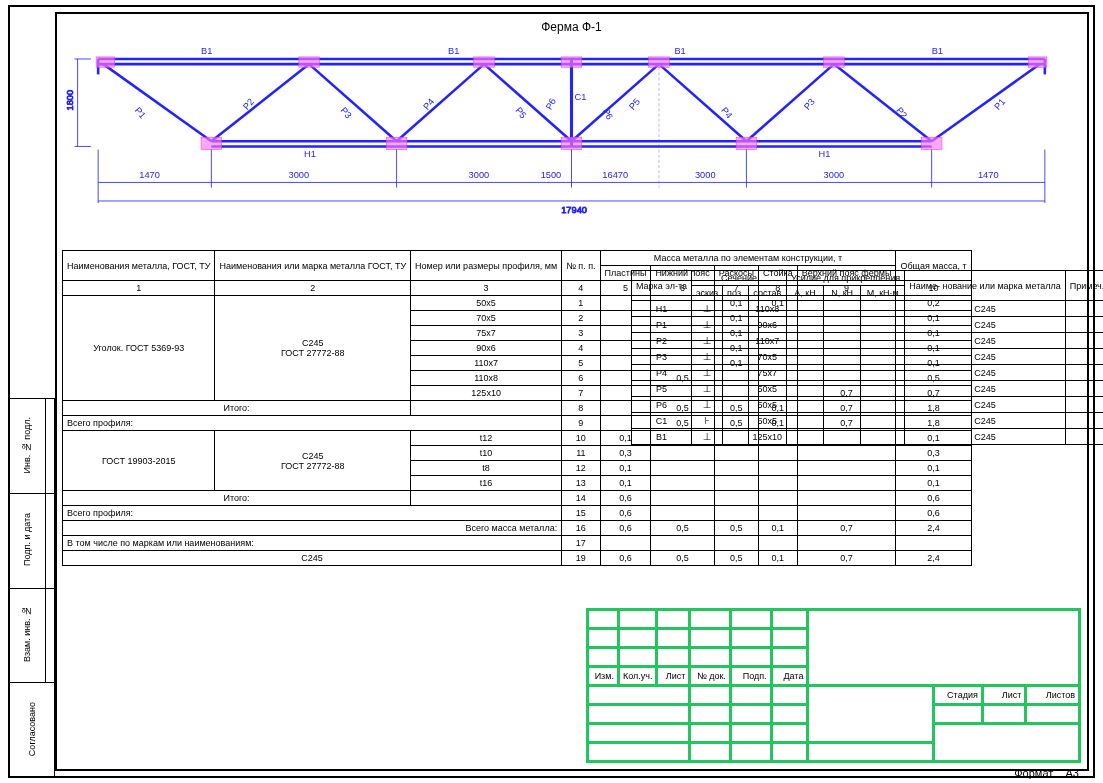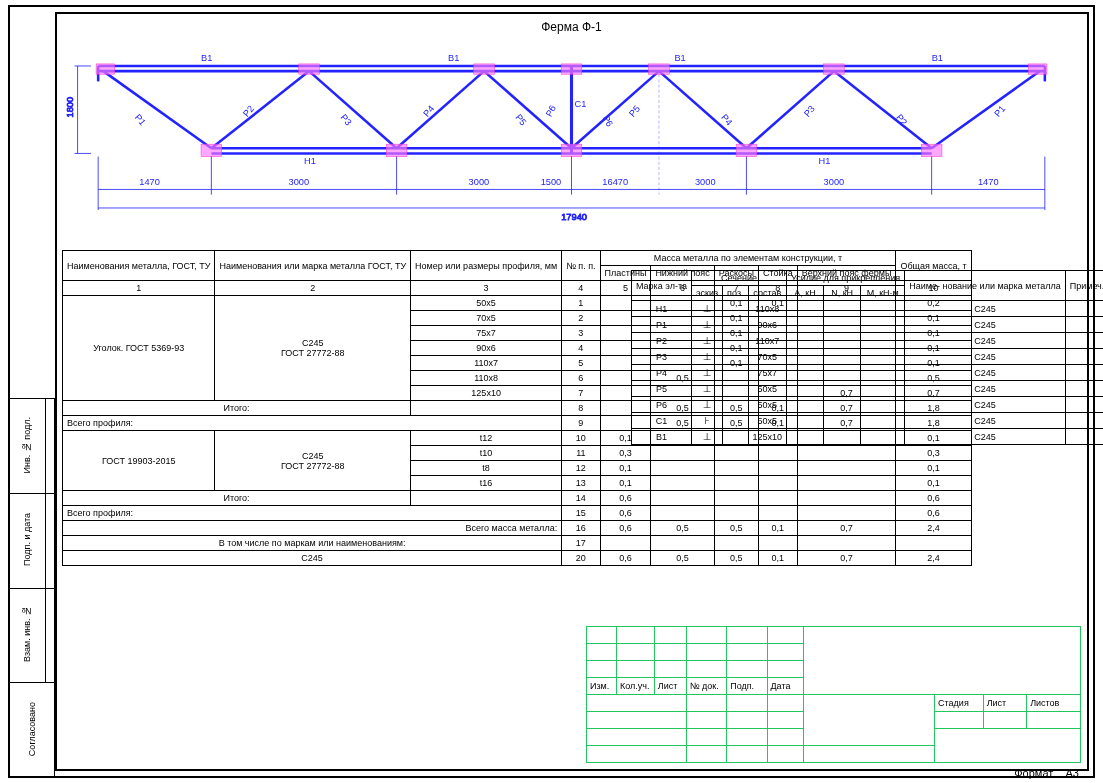--- a/index.html
+++ b/index.html
@@ -6,36 +6,36 @@
   .sheet{position:relative;width:1103px;height:783px;box-sizing:border-box}
   .frame{position:absolute;left:8px;top:5px;right:8px;bottom:5px;border:2px solid #000}
   .inner{position:absolute;left:55px;top:12px;right:14px;bottom:12px;border:2px solid #000}
   
   .bind{position:absolute;left:8px;top:398px;width:47px;bottom:5px}
   .bind table{border-collapse:collapse;width:100%;height:100%}
   .bind td{border:1px solid #000;text-align:center;vertical-align:middle;font-size:9px}
   .vt{writing-mode:vertical-rl;transform:rotate(180deg);white-space:nowrap;display:inline-block}
   
   .dwg{position:absolute;left:57px;top:14px;right:17px;height:225px}
-  .dwg-title{text-align:center;font-size:12px;margin:6px 0 9px 0}
+  .dwg-title{text-align:center;font-size:12px;margin:6px 0 2px 0}
   .truss-wrap{position:relative;height:190px}
   .dim-label{font-size:9px;fill:#2323ff;font-family:Arial}
   .mbr-label{font-size:9px;fill:#2323ff;font-family:Arial}
   
   .body{position:absolute;left:62px;top:250px;right:22px;bottom:20px}
   .sec-title{text-align:center;font-size:10px;margin:4px 0}
   table.gost{border-collapse:collapse;font-size:9px}
   table.gost th,table.gost td{border:1px solid #000;padding:2px 4px;text-align:center;vertical-align:middle;white-space:nowrap}
   table.gost th{font-weight:normal}
   .spec-col{float:left;width:555px}
   .elem-col{float:right;width:450px;margin-top:20px}
   
   .tblock{position:absolute;right:0;bottom:0;width:495px}
   table.tb{border-collapse:collapse;font-size:9px;width:100%}
-  table.tb td{border:1px solid #22c55e;padding:1px 3px;height:14px;text-align:left;vertical-align:middle}
+  table.tb td{border:3px solid #22c55e;padding:1px 3px;height:14px;text-align:right;vertical-align:middle}
   .icon-sym{font-family:Arial;font-size:10px}
 </style>
 </head>
 <body>
 
 <div class="sheet">
   <div class="frame"></div>
   <div class="inner"></div>
 
   <div class="bind">
@@ -361,32 +361,32 @@
               <td colspan="3" style="text-align:right">Всего масса металла:</td>
               <td>16</td>
               <td>0,6</td>
               <td>0,5</td>
               <td>0,5</td>
               <td>0,1</td>
               <td>0,7</td>
               <td>2,4</td>
             </tr>
             <tr>
-              <td colspan="3" style="text-align:center;white-space:normal">В том числе по маркам или наименованиям:</td>
+              <td colspan="3" style="text-align:left;white-space:normal">В том числе по маркам или наименованиям:</td>
               <td>17</td>
               <td></td>
               <td></td>
               <td></td>
               <td></td>
               <td></td>
               <td></td>
             </tr>
             <tr>
               <td colspan="3">С245</td>
-              <td>20</td>
+              <td>19</td>
               <td>0,6</td>
               <td>0,5</td>
               <td>0,5</td>
               <td>0,1</td>
               <td>0,7</td>
               <td>2,4</td>
             </tr>
           </tbody>
       </table>
     </div>

